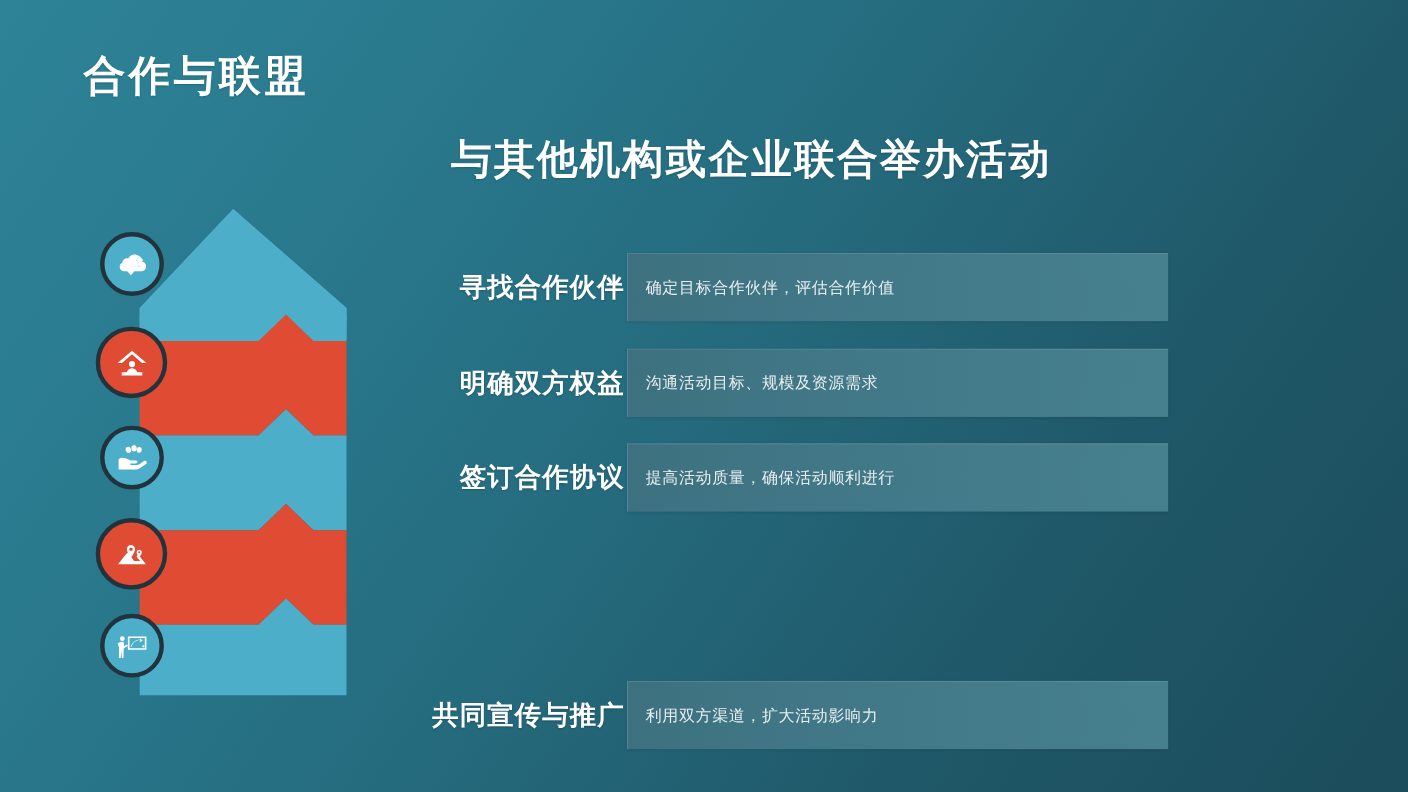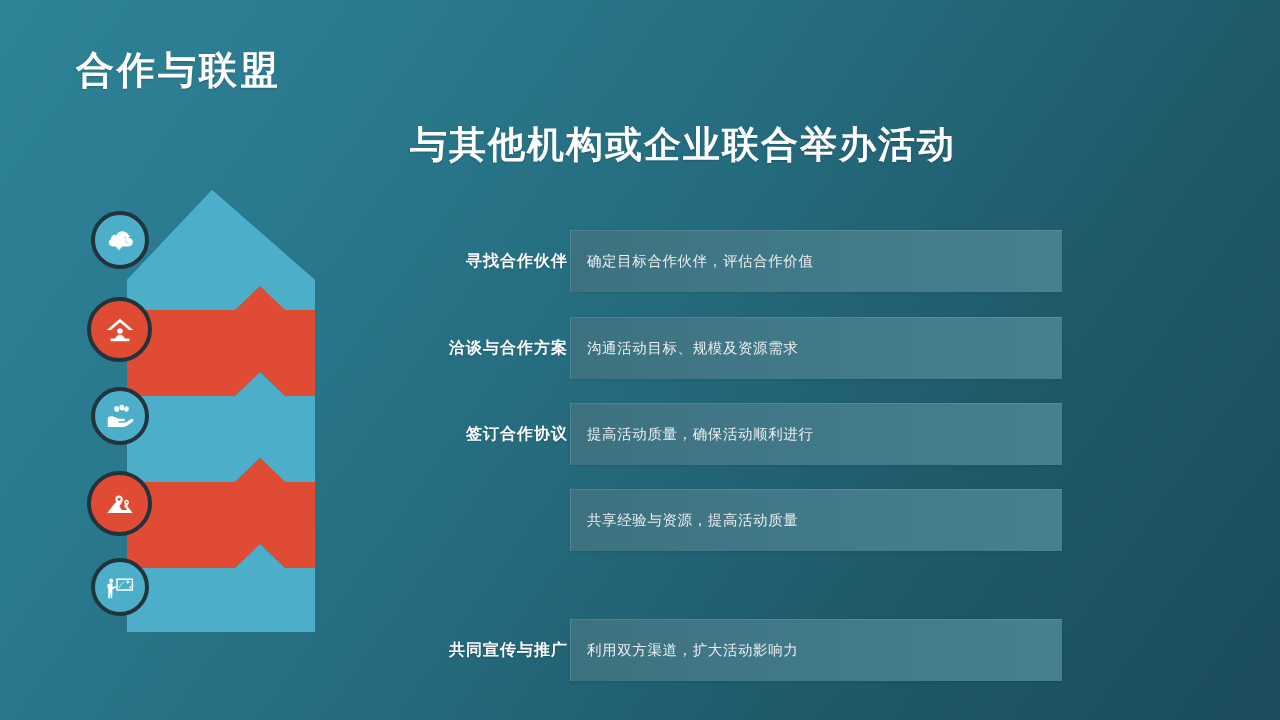--- a/index.html
+++ b/index.html
@@ -43,21 +43,21 @@
   .ib-3 { left:91px;  top:387px; }
   .ib-4 { left:87px;  top:471px; width:65px; height:65px; }
   .ib-5 { left:91px;  top:558px; }
 
   
   .steps { position:absolute; left:0; top:0; width:1280px; height:720px; }
   .step-row { position:absolute; left:350px; width:840px; height:62px; }
   .step-label {
     position:absolute; right:622px; top:50%; transform:translateY(-50%);
     width:250px; text-align:right;
-    font-size:16px; font-weight:bold; color:#ffffff;
+    font-size:24px; font-weight:bold; color:#ffffff;
     letter-spacing:1px; white-space:nowrap;
     text-shadow:0 1px 2px rgba(0,0,0,.2);
   }
   .step-bar {
     position:absolute; left:220px; top:0; width:492px; height:62px;
     background:linear-gradient(90deg,#3d7180 0%,#437b8a 60%,#467f8e 100%);
     border-top:1px solid rgba(255,255,255,.10);
     border-left:1px solid rgba(255,255,255,.06);
     box-shadow:0 1px 3px rgba(0,0,0,.10);
     display:flex; align-items:center;
@@ -142,37 +142,34 @@
   <div class="steps">
 
     <div class="step-row r1">
       <div class="step-label">寻找合作伙伴</div>
       <div class="step-bar">
         <span class="step-desc">确定目标合作伙伴，评估合作价值</span>
       </div>
     </div>
 
     <div class="step-row r2">
-      <div class="step-label">洽谈与合作方案</div>
+      <div class="step-label">明确双方权益</div>
       <div class="step-bar">
         <span class="step-desc">沟通活动目标、规模及资源需求</span>
       </div>
     </div>
 
     <div class="step-row r3">
       <div class="step-label">签订合作协议</div>
       <div class="step-bar">
         <span class="step-desc">提高活动质量，确保活动顺利进行</span>
       </div>
     </div>
 
     <div class="step-row r4">
-      <div class="step-bar">
-        <span class="step-desc">共享经验与资源，提高活动质量</span>
-      </div>
     </div>
 
     <div class="step-row r5">
       <div class="step-label">共同宣传与推广</div>
       <div class="step-bar">
         <span class="step-desc">利用双方渠道，扩大活动影响力</span>
       </div>
     </div>
 
   </div>

